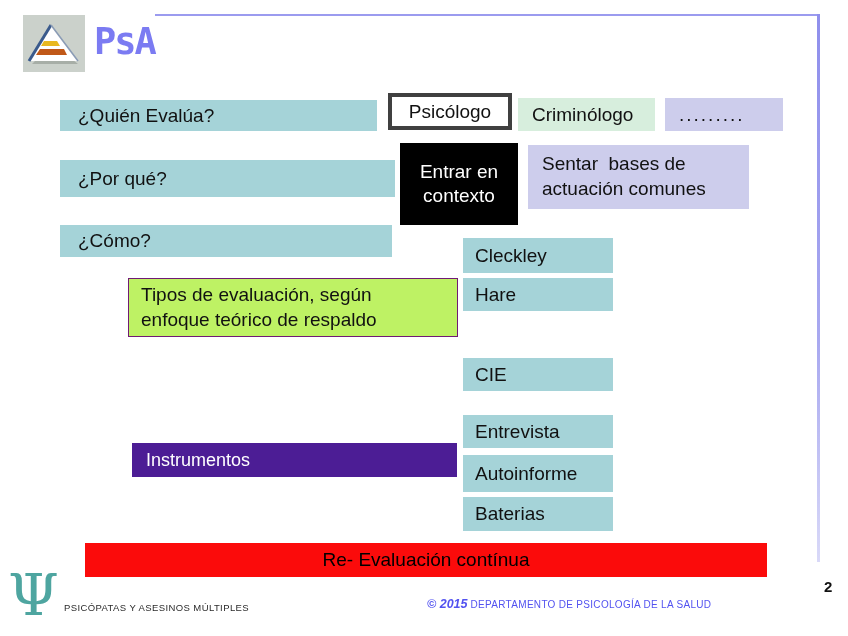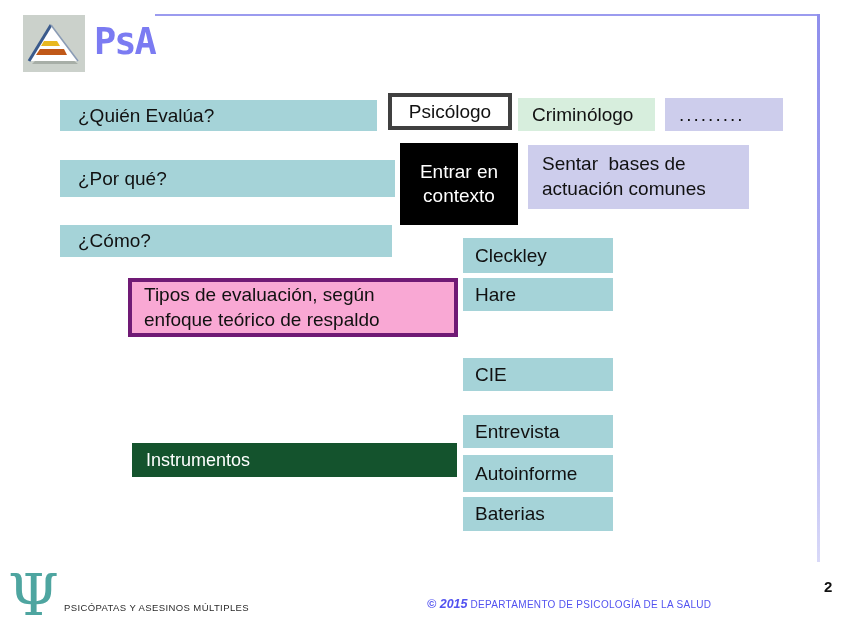--- a/index.html
+++ b/index.html
@@ -24,24 +24,24 @@
   
   .box{display:flex;align-items:center;font-size:19px;}
   .teal{background:#a5d3d8;}
   .q{padding-left:18px;}
   .white-bordered{background:#ffffff;border:4px solid #404040;justify-content:center;}
   .green{background:#d7eedd;padding-left:14px;}
   .lavender{background:#cdcdec;padding-left:14px;}
   .black-box{background:#000000;color:#ffffff;padding:6px 10px;line-height:1.25;
     font-size:19px;display:flex;align-items:center;}
   .pre{white-space:pre-wrap;line-height:1.3;}
-  .types-box{background:#f9a8d4;border:4px solid #701a75;padding:6px 12px;
+  .types-box{background:#bef264;border:1px solid #701a75;padding:6px 12px;
     font-size:19px;line-height:1.3;display:flex;align-items:center;}
   .list-item{padding-left:12px;font-size:19px;}
-  .blue-box{background:#14532d;color:#ffffff;padding-left:14px;font-size:18px;}
+  .blue-box{background:#4c1d95;color:#ffffff;padding-left:14px;font-size:18px;}
   .red-banner{background:#fb0b0b;justify-content:center;font-size:19px;color:#000;}
 
   
   .q-who    {left:60px; top:100px;width:317px;height:31px;}
   .ans-psico{left:388px;top:93px; width:124px;height:37px;}
   .ans-crimi{left:518px;top:98px; width:137px;height:33px;}
   .ans-dots {left:665px;top:98px; width:118px;height:33px;letter-spacing:2px;}
 
   
   .q-why    {left:60px; top:160px;width:335px;height:37px;}
@@ -109,20 +109,21 @@
 
   <div class="abs box teal list-item ap-0">Cleckley</div>
   <div class="abs box teal list-item ap-1">Hare</div>
   <div class="abs box teal list-item ap-3">CIE</div>
 
   <div class="abs box blue-box instr-label">Instrumentos</div>
   <div class="abs box teal list-item in-0">Entrevista</div>
   <div class="abs box teal list-item in-1">Autoinforme</div>
   <div class="abs box teal list-item in-2">Baterias</div>
 
+  <div class="abs box red-banner banner">Re- Evaluación contínua</div>
 
   <div class="abs psi">Ψ</div>
   <div class="abs course">PSICÓPATAS Y ASESINOS MÚLTIPLES</div>
   <div class="abs copyright-line">
     <span class="year">© 2015</span>
     <span>DEPARTAMENTO DE PSICOLOGÍA DE LA SALUD</span>
   </div>
   <div class="abs page-num">2</div>
 
 </div>

